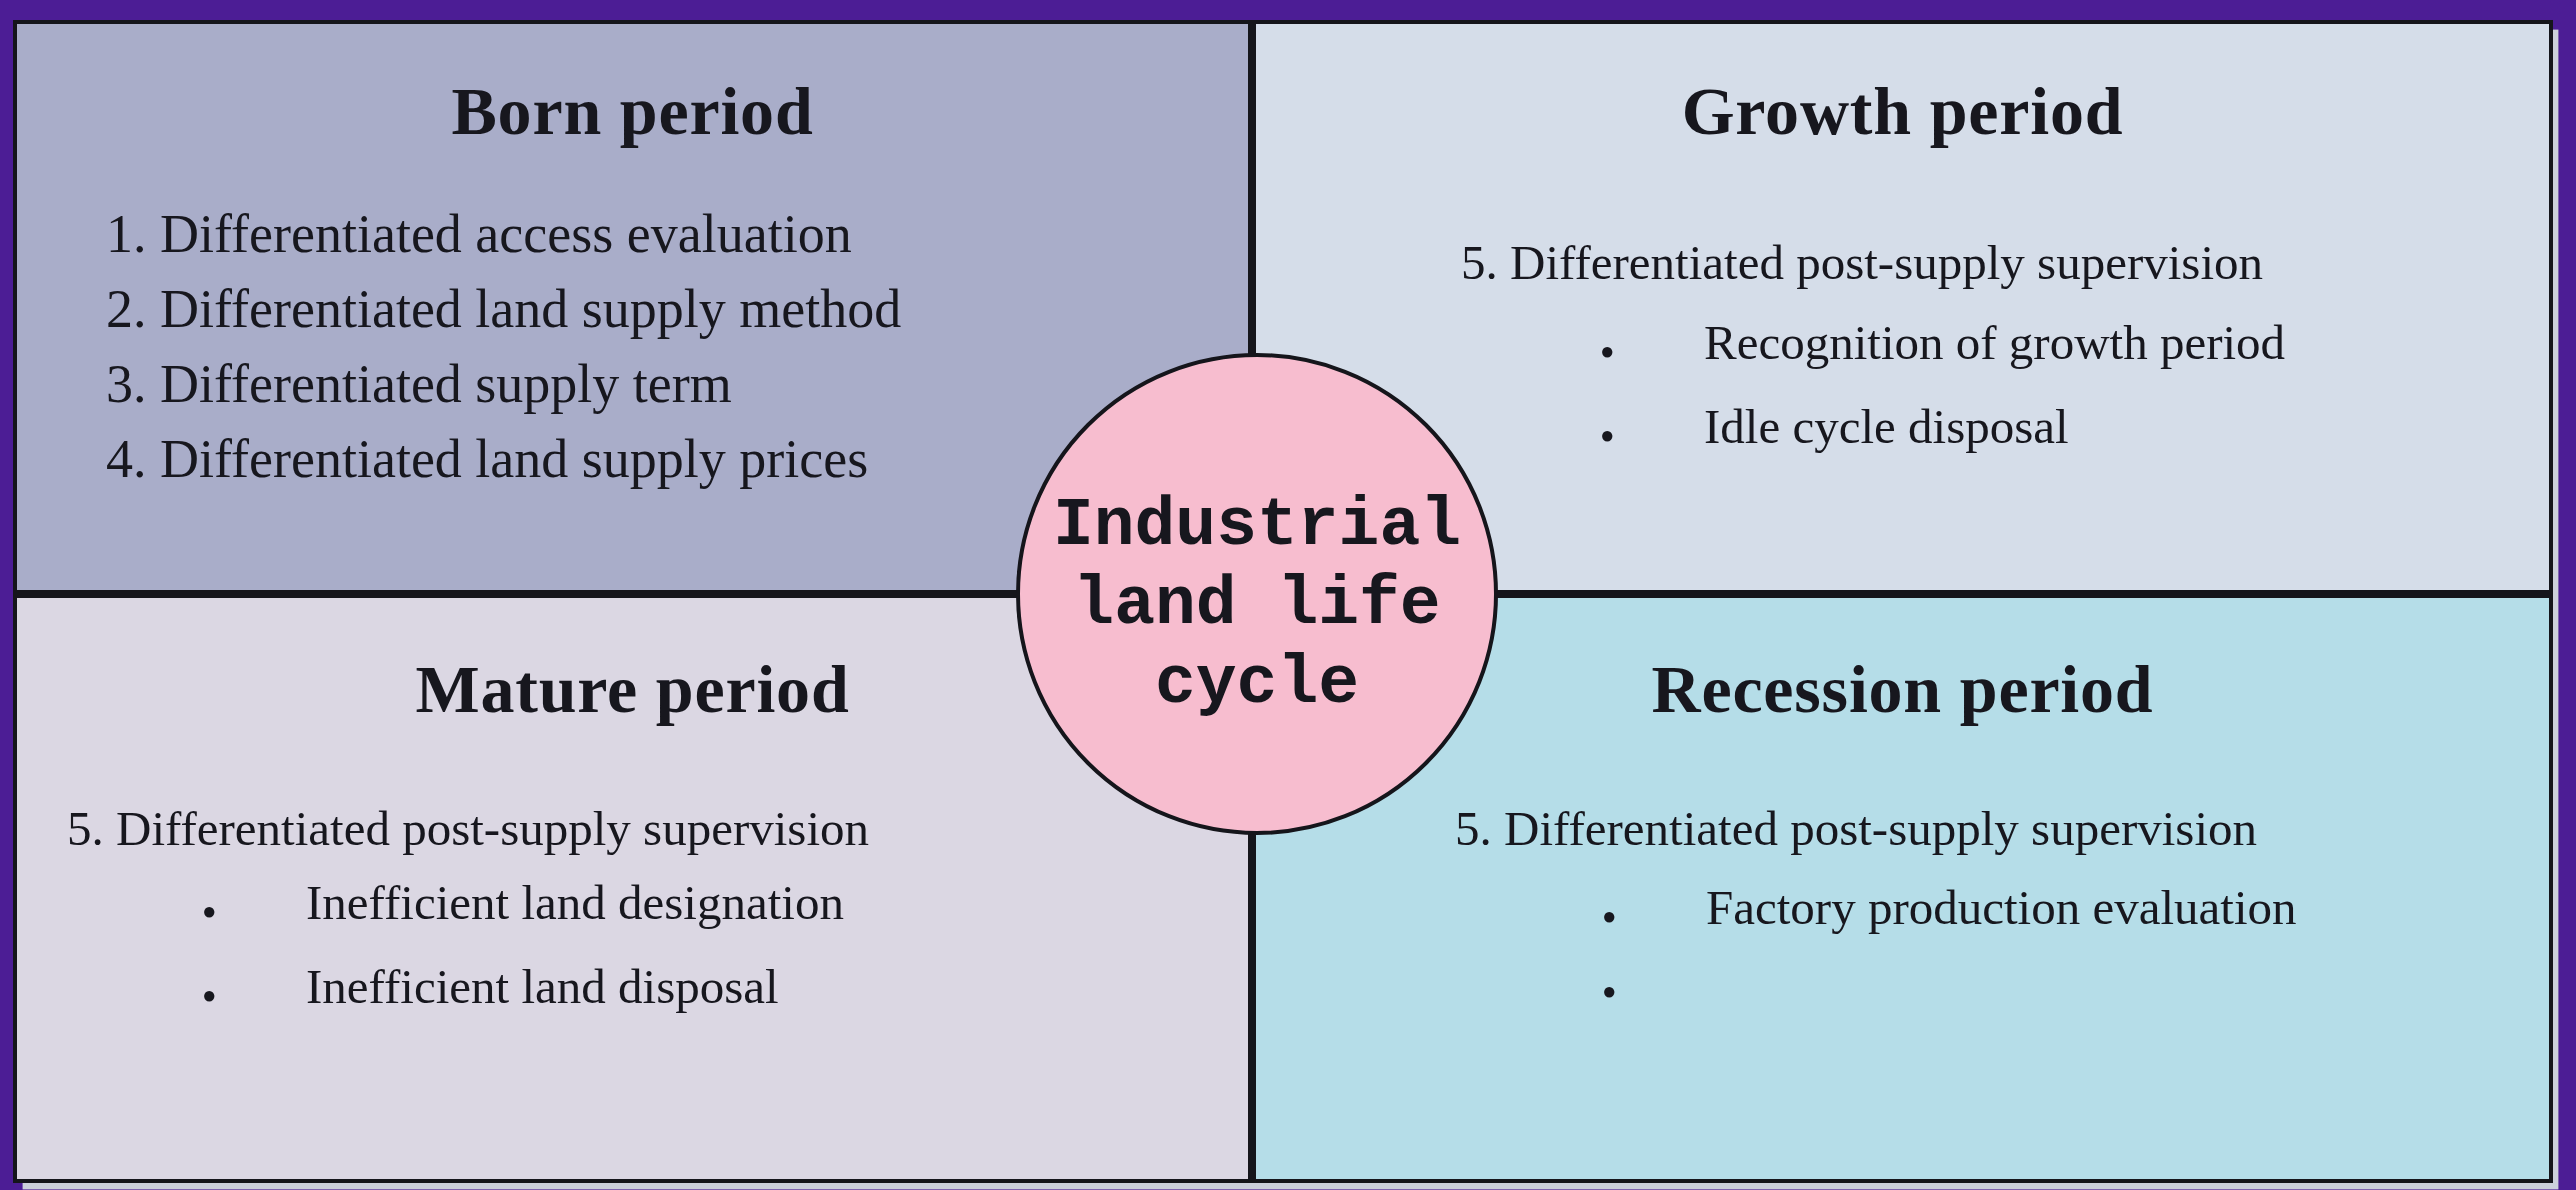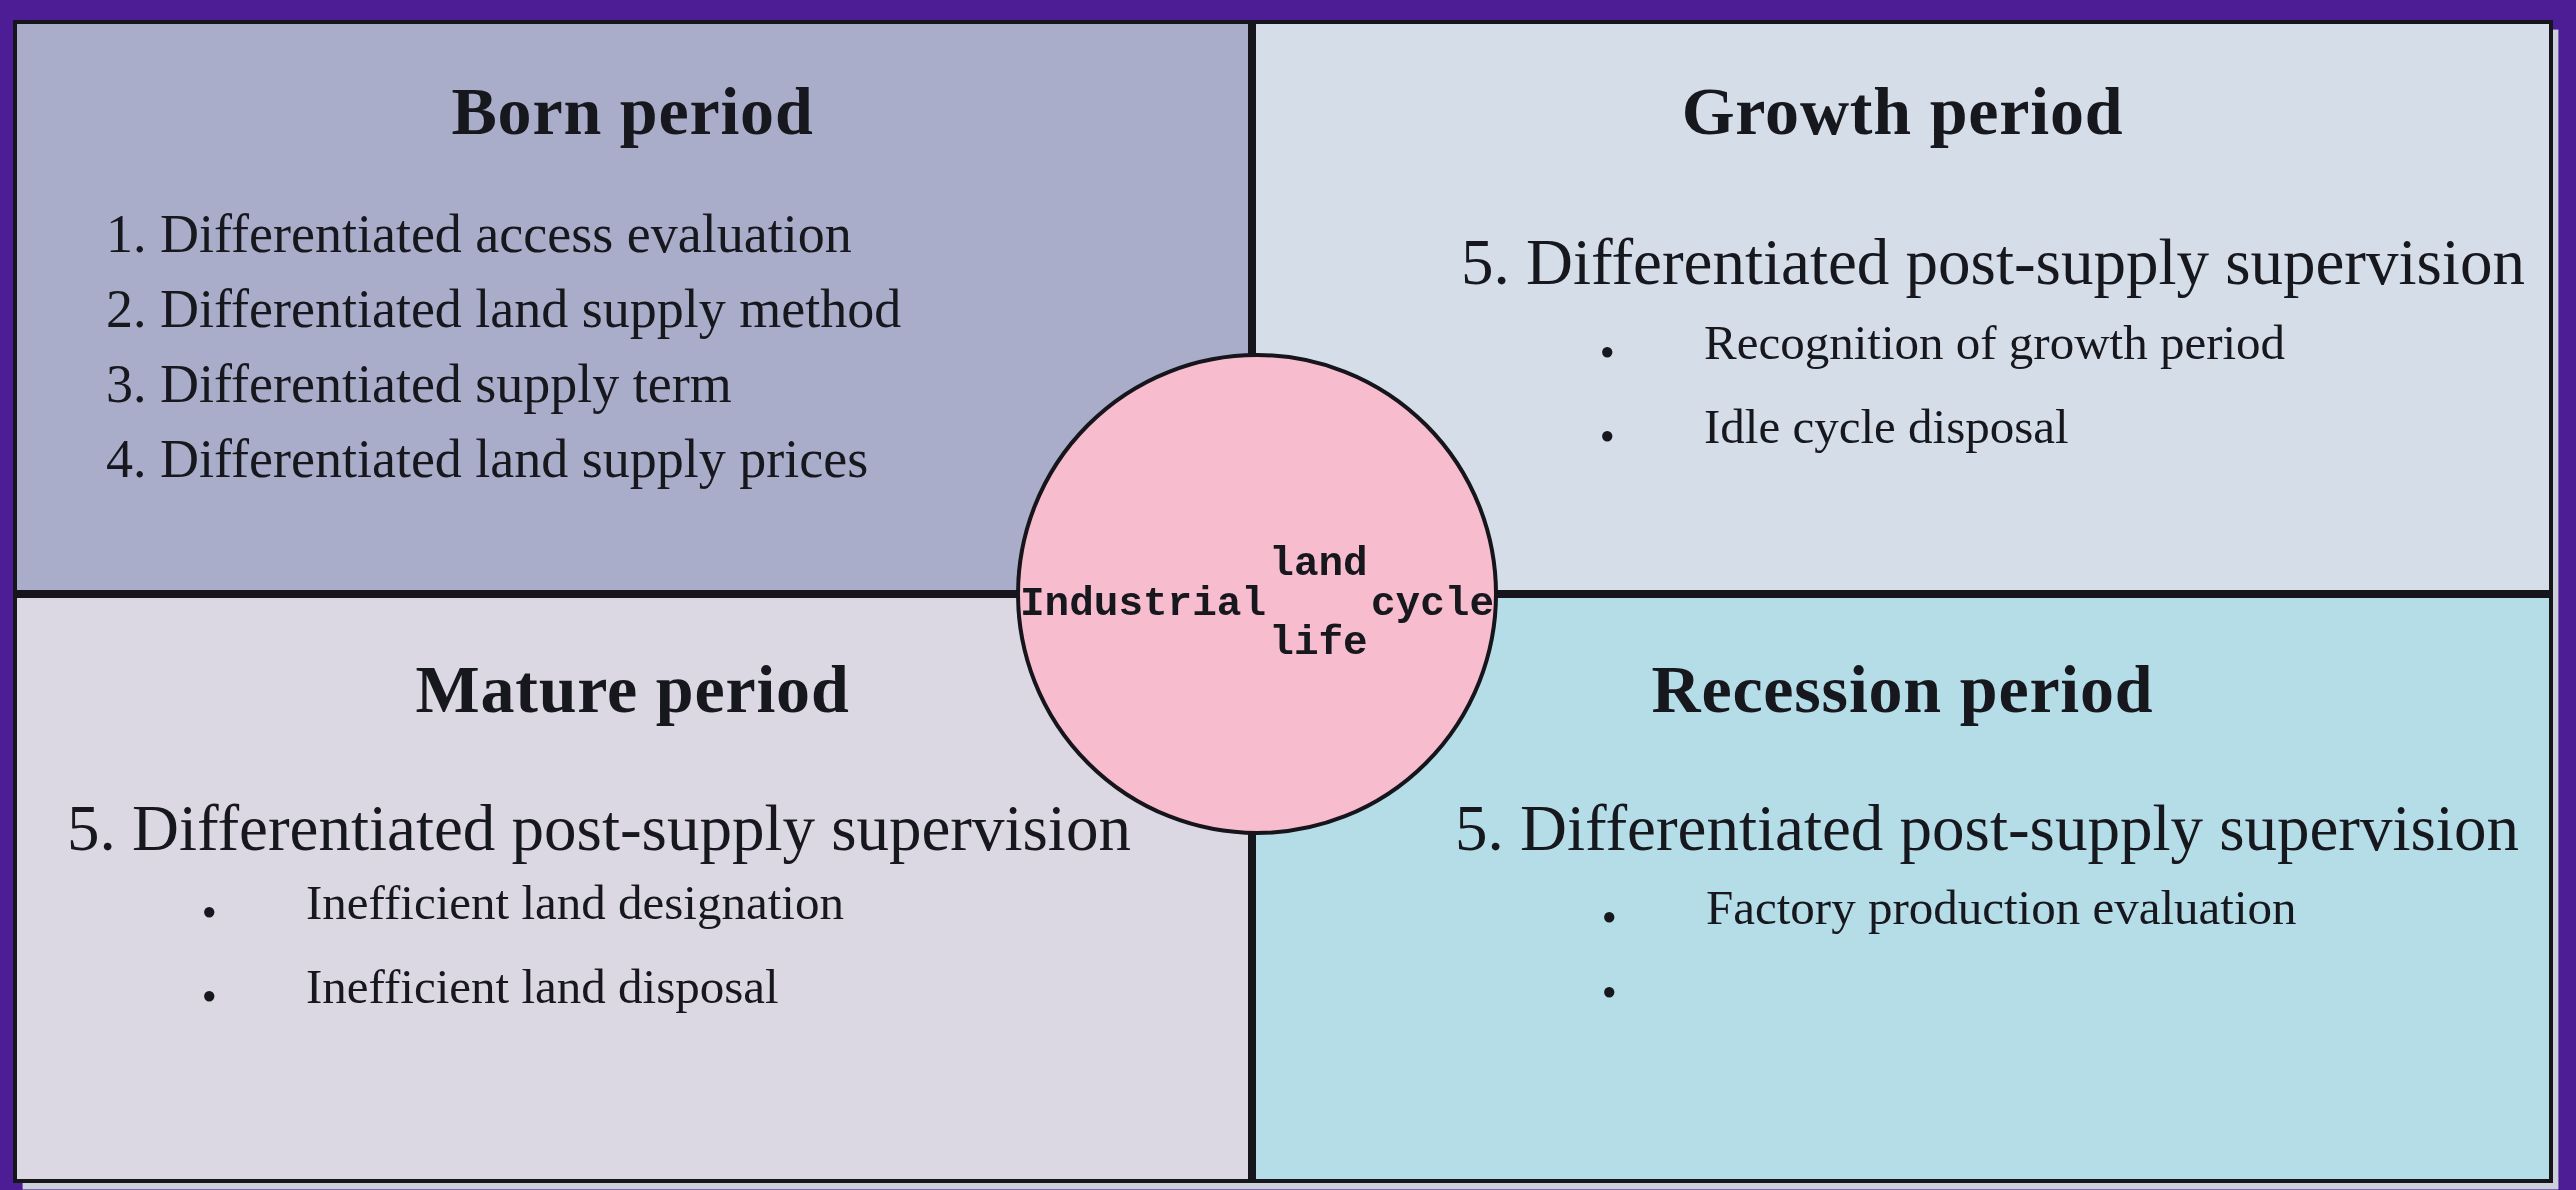--- a/index.html
+++ b/index.html
@@ -56,21 +56,21 @@
     list-style: none;
     font-size: 54px;
     line-height: 75px;
     white-space: nowrap;
     font-family: Liberation Serif, serif;
   }
   .quad-born .num-list { left: 73px; top: 157px; }
 
   .lead-item {
     position: absolute;
-    font-size: 65px;
+    font-size: 49px;
     line-height: 75px;
     white-space: nowrap;
   }
   .quad-growth .lead-item    { left: 205px; top: 201px; }
   .quad-mature .lead-item    { left: 50px;  top: 193px; }
   .quad-recession .lead-item { left: 199px; top: 193px; }
 
   .bullet-list {
     position: absolute;
     margin: 0;
@@ -95,27 +95,27 @@
   .circle {
     position: absolute;
     left: 1003px;
     top: 333px;
     width: 482px;
     height: 482px;
     box-sizing: border-box;
     border: 4px solid #15151b;
     border-radius: 50%;
     display: flex;
-    flex-direction: row;
+    flex-direction: column;
     align-items: center;
     justify-content: center;
     padding-top: 21px;
     font-family: "Liberation Mono", monospace;
     font-weight: 700;
-    font-size: 41px;
+    font-size: 68px;
     line-height: 79px;
     text-align: center;
   }
 </style>
 </head>
 <body>
 
 <div class="page">
   <div class="figure">
 

